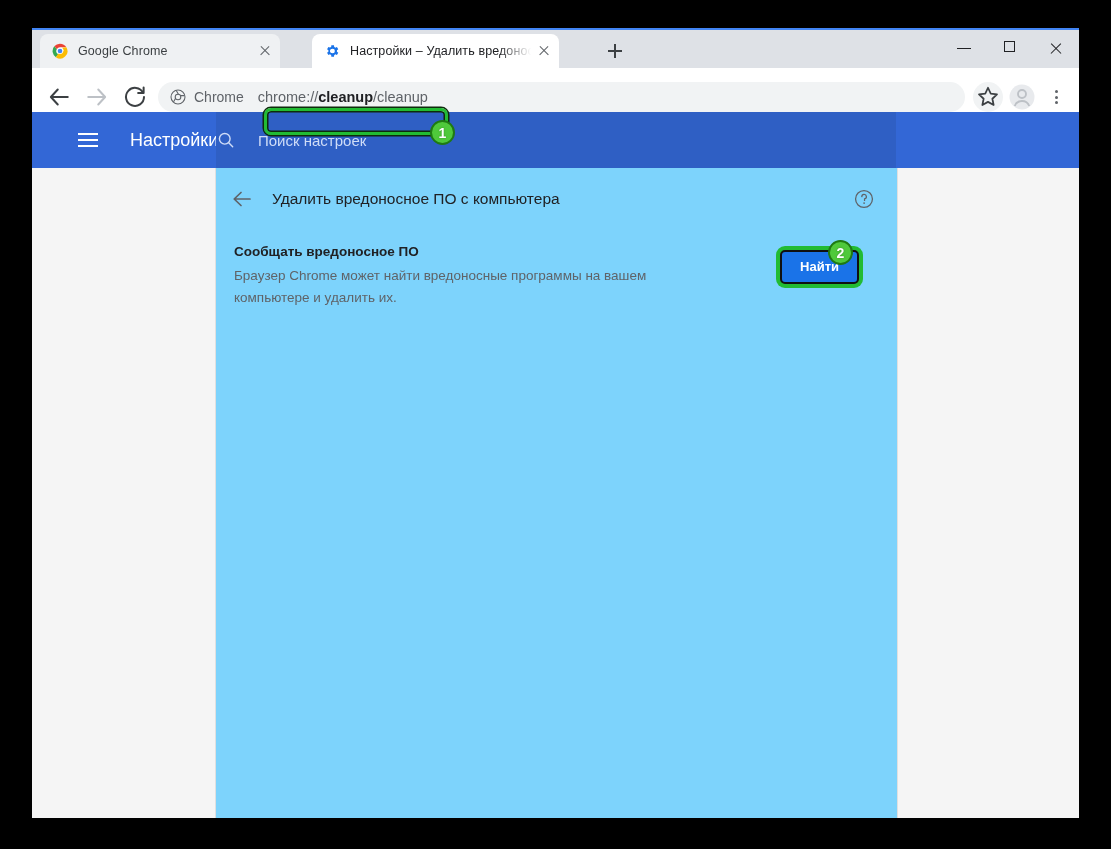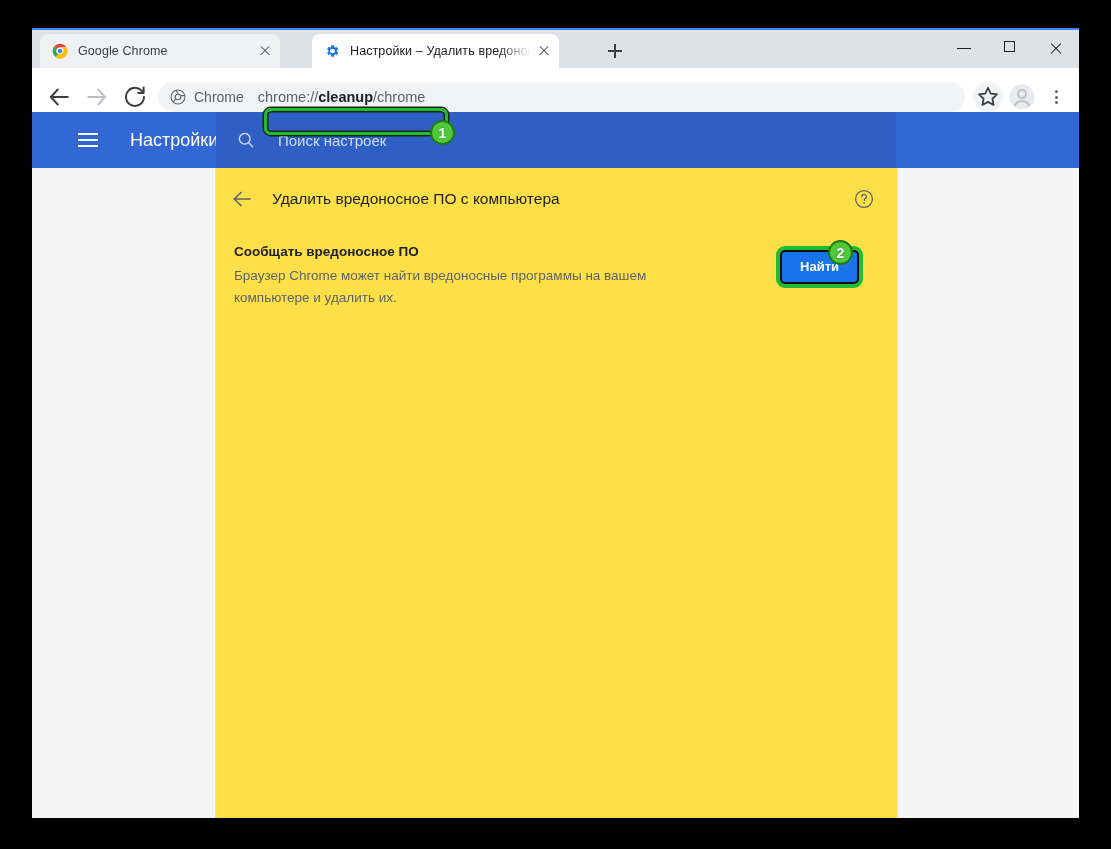--- a/index.html
+++ b/index.html
@@ -252,21 +252,20 @@
 
   .search-box {
     position: absolute;
     left: 184px;
     top: 0;
     width: 680px;
     height: 56px;
     background: #2f5fc4;
     display: flex;
     align-items: center;
-    padding-left: 20px;
     box-sizing: border-box;
   }
   .search-icon {
     width: 20px; height: 20px;
     flex: 0 0 20px;
     position: relative;
     margin-right: 22px;
   }
   .search-placeholder {
     color: #cfdcf7;
@@ -282,21 +281,21 @@
   }
   .left-rail {
     width: 183px;
     background: #f5f5f5;
     border-right: 1px solid #e0e0e0;
     flex: 0 0 183px;
   }
   .content-card {
     width: 681px;
     flex: 0 0 681px;
-    background: #fde047;
+    background: #7dd3fc;
     border-right: 1px solid #e0e0e0;
     position: relative;
   }
   .right-rail {
     flex: 1 1 auto;
     background: #f5f5f5;
   }
 
   .card-header {
     display: flex;
@@ -496,21 +495,21 @@
       <div class="omnibox">
         <span class="chrome-chip-icon">
           <svg viewBox="0 0 24 24" width="16" height="16" aria-hidden="true">
             <circle cx="12" cy="12" r="10.5" fill="none" stroke="#5f6368" stroke-width="1.6"></circle>
             <circle cx="12" cy="12" r="4.2" fill="none" stroke="#5f6368" stroke-width="1.6"></circle>
             <path d="M15.6 9.9H22M8.4 13.9l-3.2 5.6M12.6 7.9L9.4 2.3" stroke="#5f6368" stroke-width="1.6" fill="none"></path>
           </svg>
         </span>
         <span class="chrome-chip-label">Chrome</span>
         <span class="url-wrap">
-          <span class="url-text"><span>chrome://</span><b>cleanup</b><span>/chrome</span></span>
+          <span class="url-text"><span>chrome://</span><b>cleanup</b><span>/cleanup</span></span>
         </span>
       </div>
 
       <div class="tb-icon star">
         <svg viewBox="0 0 24 24" width="30" height="30" aria-hidden="true">
           <path d="M12 4.6l2.2 4.7 5 .6-3.7 3.5 1 5-4.5-2.5-4.5 2.5 1-5-3.7-3.5 5-.6z" fill="none" stroke="#3c4043" stroke-width="1.4" stroke-linejoin="round"></path>
         </svg>
       </div>
 
       <div class="tb-icon">

